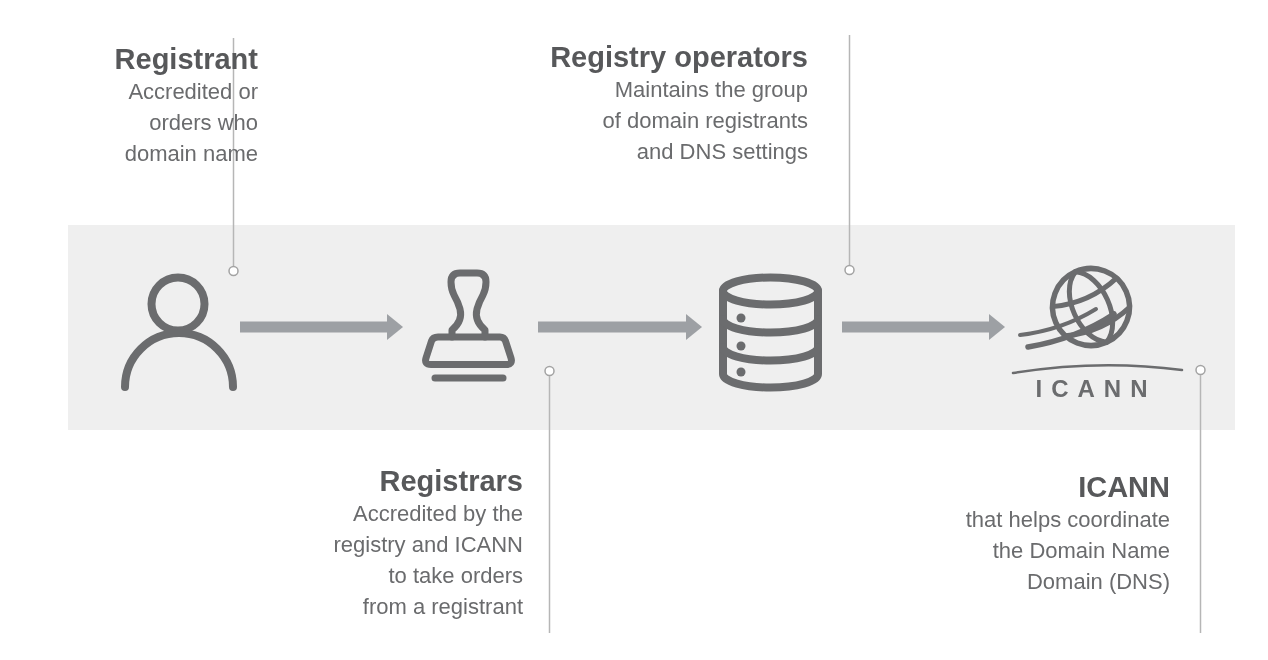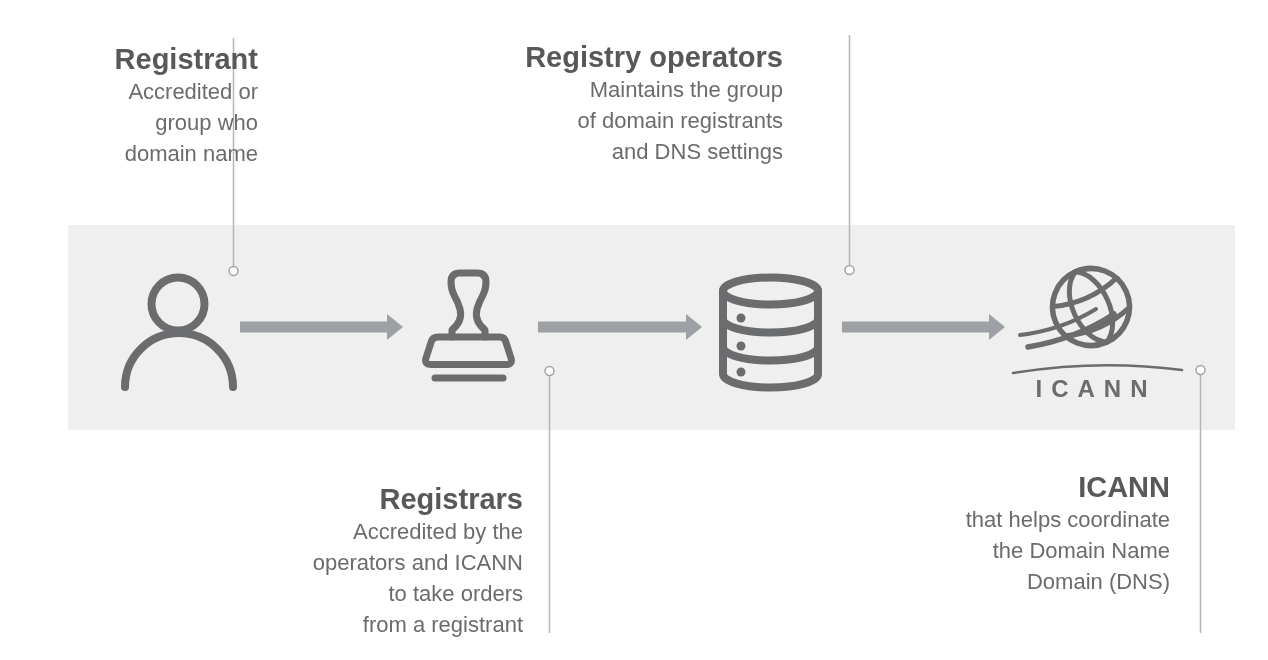--- a/index.html
+++ b/index.html
@@ -40,22 +40,22 @@
     font-weight: 700;
     color: var(--heading-color, #57585a);
   }
   .label .line {
     font-size: 22px;
     line-height: 31px;
     font-weight: 400;
     color: var(--body-color, #6a6b6d);
   }
   #label-registrant        { left: 8px;   top: 42px;  width: 210px; margin-left: 40px; }
-  #label-registry-operators{ left: 453px; top: 40px;  width: 330px; }
-  #label-registrars        { left: 283px; top: 482px; width: 240px; }
+  #label-registry-operators{ left: 478px; top: 40px;  width: 330px; }
+  #label-registrars        { left: 283px; top: 464px; width: 240px; }
   #label-icann             { left: 880px; top: 470px; width: 290px; }
 
   .icann-wordmark {
     font-family: "Liberation Sans", "DejaVu Sans", sans-serif;
     font-weight: 700;
     font-size: 24px;
     letter-spacing: 9px;
   }
 </style>
 </head>
@@ -134,35 +134,35 @@
       <path stroke-width="5.5" d="M 1028 347 Q 1076 339 1114 314"></path>
     </g>
     <path d="M 1013 373 Q 1099 359 1182 370" stroke="var(--icon-color)" stroke-width="2.5" fill="none" stroke-linecap="round"></path>
     <text class="icann-wordmark" x="1096" y="397" text-anchor="middle" fill="var(--icon-color)">ICANN</text>
   </g>
 </svg>
 
 <div class="label" id="label-registrant">
   <h2>Registrant</h2>
   <div class="line">Accredited or</div>
-  <div class="line">group who</div>
+  <div class="line">orders who</div>
   <div class="line">domain name</div>
 </div>
 
 <div class="label" id="label-registry-operators">
   <h2>Registry operators</h2>
   <div class="line">Maintains the group</div>
   <div class="line">of domain registrants</div>
   <div class="line">and DNS settings</div>
 </div>
 
 <div class="label" id="label-registrars">
   <h2>Registrars</h2>
   <div class="line">Accredited by the</div>
-  <div class="line">operators and ICANN</div>
+  <div class="line">registry and ICANN</div>
   <div class="line">to take orders</div>
   <div class="line">from a registrant</div>
 </div>
 
 <div class="label" id="label-icann">
   <h2>ICANN</h2>
   <div class="line">that helps coordinate</div>
   <div class="line">the Domain Name</div>
   <div class="line">Domain (DNS)</div>
 </div>

